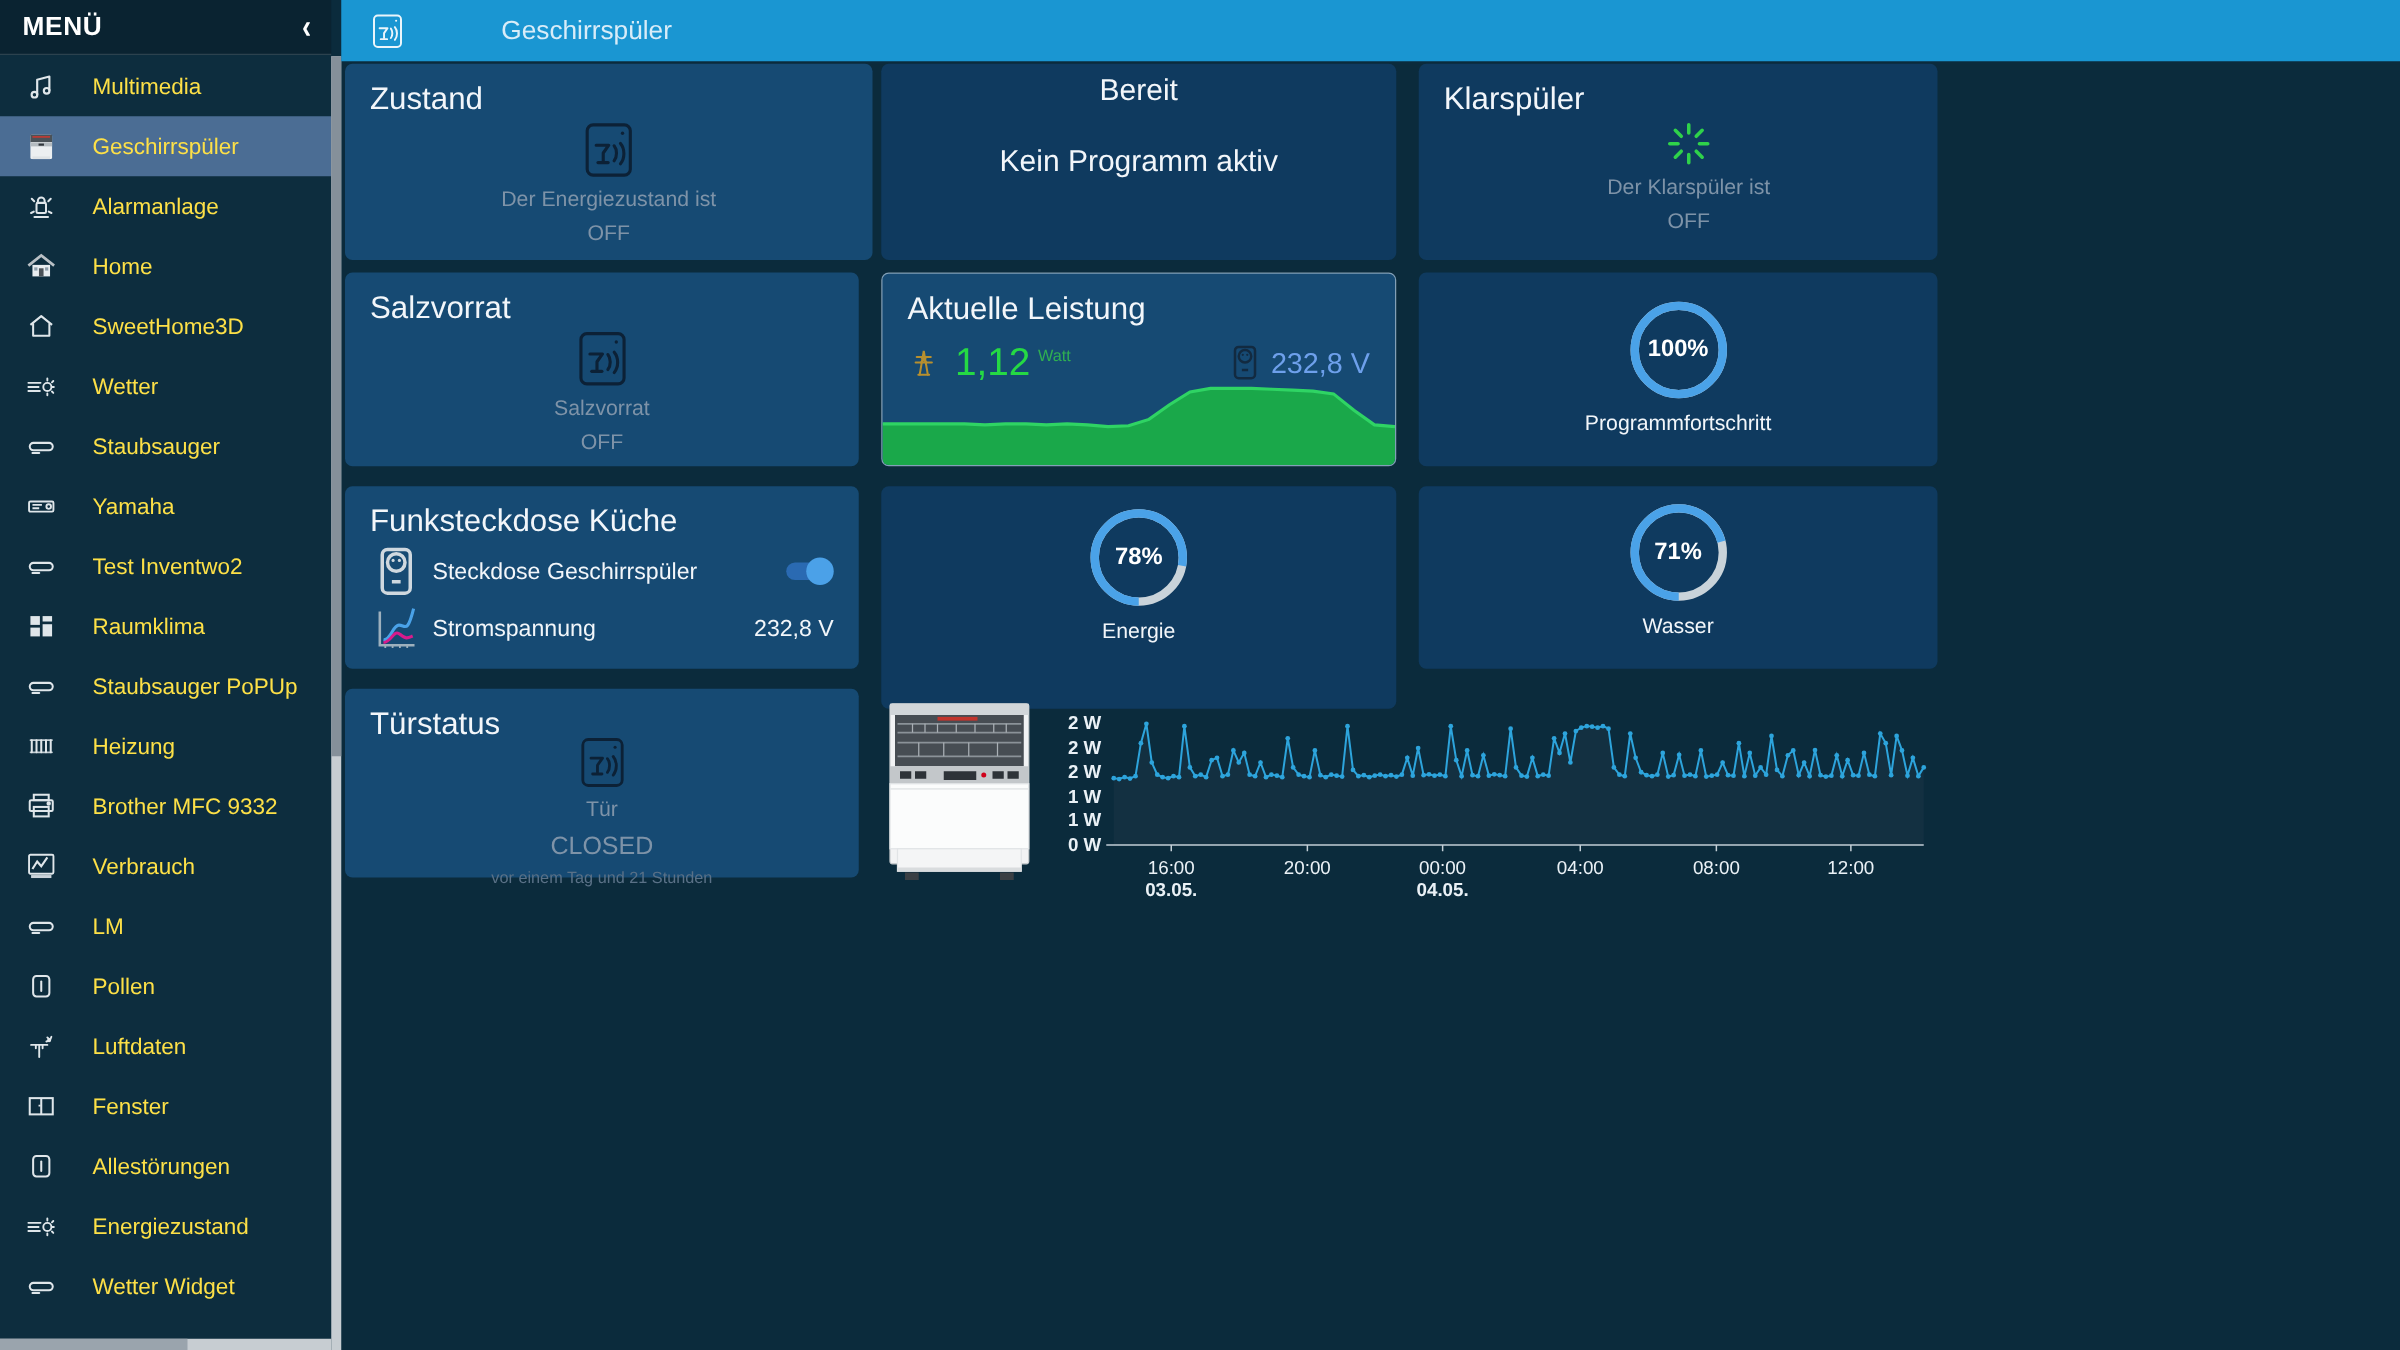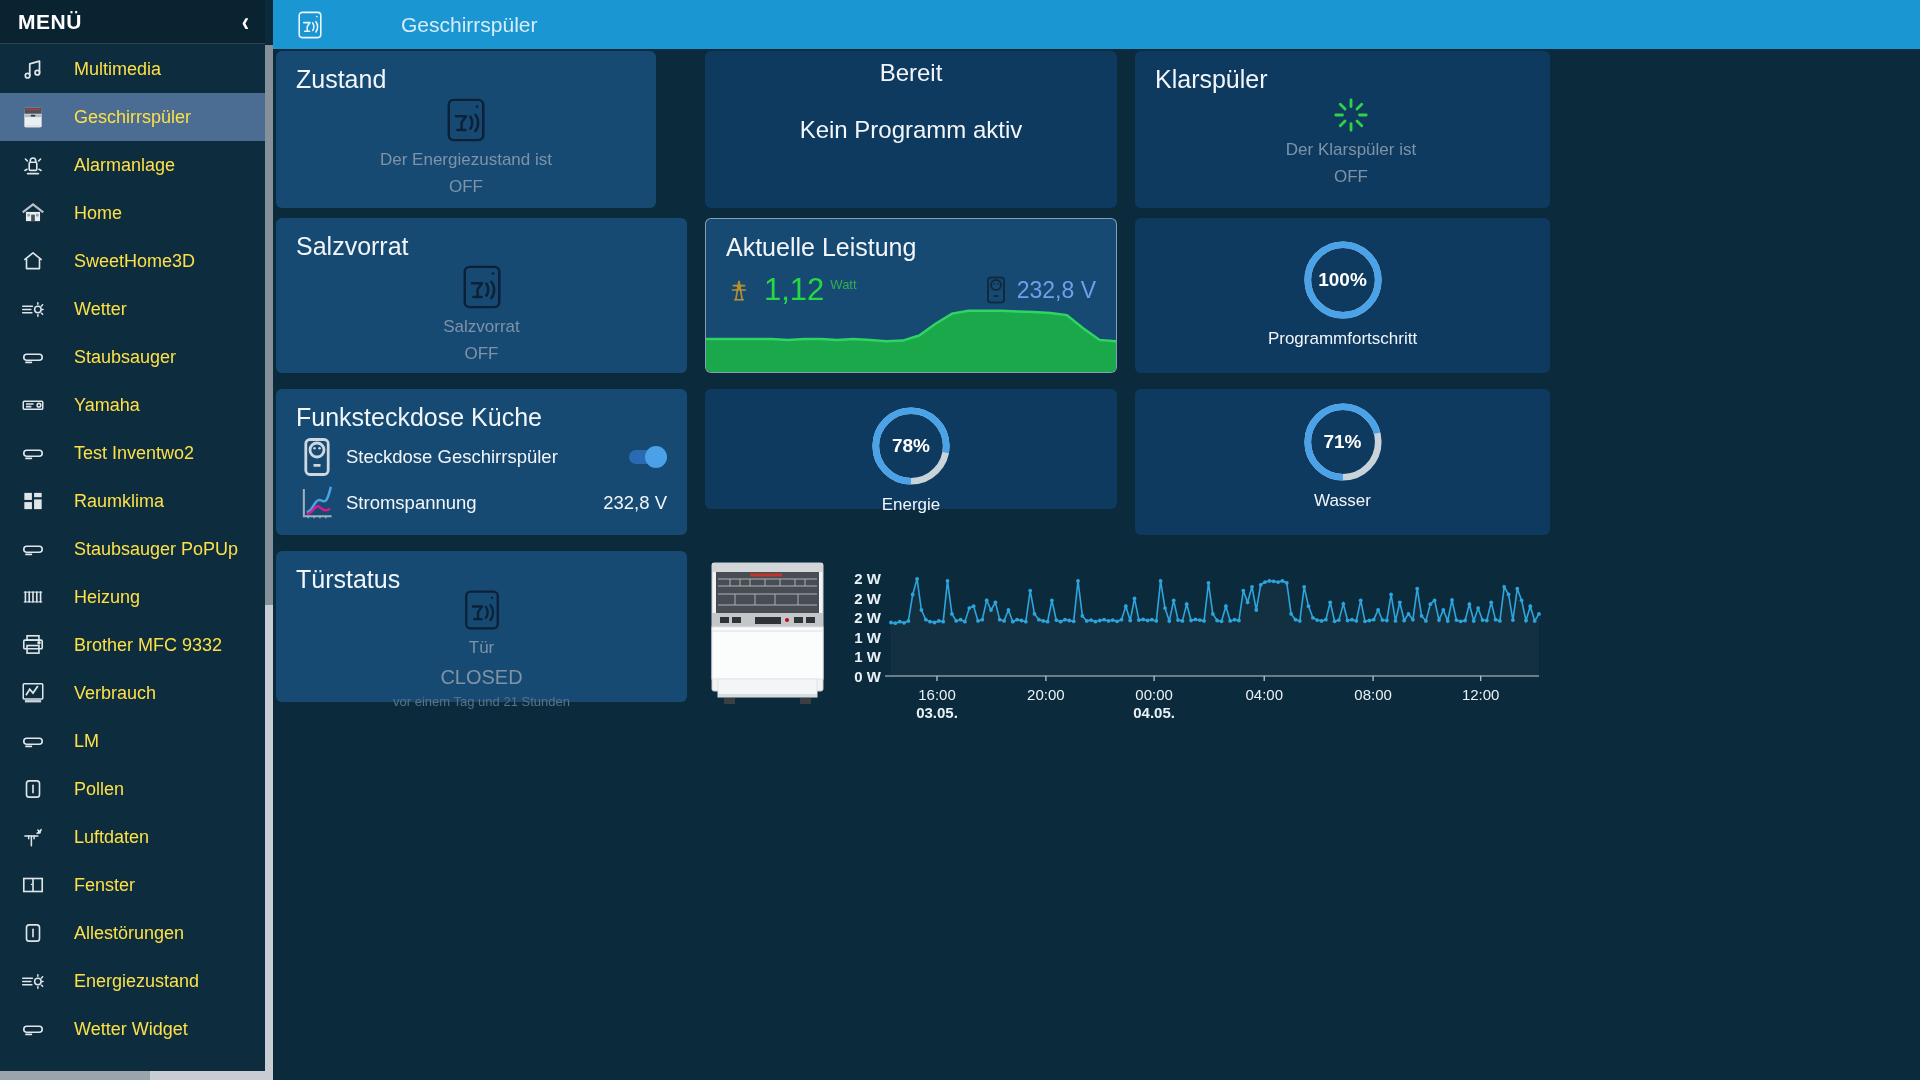--- a/index.html
+++ b/index.html
@@ -428,21 +428,21 @@
 
   <div id="header">
     <svg id="header-icon" viewBox="0 0 48 50" style="color:#eaf5fb">
         <use href="#i-dw-glyph"></use>
       </svg>
     <span id="header-title">Geschirrspüler</span>
   </div>
 
   <div id="content">
 
-    <div class="card light" style="left:3px;top:2px;width:380px;height:157px;">
+    <div class="card light" style="left:3px;top:2px;width:422px;height:157px;">
       <div class="card-title">Zustand</div>
       <div class="center-col" style="margin-top:2px;text-align:right;">
         <svg width="46" height="48" viewBox="0 0 48 50" style="color:#0c2136">
             <use href="#i-dw-glyph"></use>
           </svg>
         <div class="muted glyph-line1">Der Energiezustand ist</div>
         <div class="muted glyph-line2">OFF</div>
       </div>
     </div>
 
@@ -523,21 +523,21 @@
         <span class="fk-icon">
           <svg width="38" height="38" viewBox="0 0 26 26">
               <use href="#i-minichart"></use>
             </svg>
         </span>
         <span class="fk-label">Stromspannung</span>
         <span class="fk-value">232,8 V</span>
       </div>
     </div>
 
-    <div class="card dark gauge-card" style="left:432px;top:340px;width:412px;height:120px;">
+    <div class="card dark gauge-card" style="left:432px;top:340px;width:412px;height:178px;">
       <div class="gauge-wrap" style="margin-top:17px;">
         <svg class="gauge" width="80" height="80" viewBox="0 0 84 84">
           <circle class="track" cx="42" cy="42" r="37" pathLength="100"></circle>
           <circle class="gfill" cx="42" cy="42" r="37" pathLength="100" transform="rotate(90 42 42)" stroke-dasharray="78 100"></circle>
         </svg>
         <div class="gauge-text">78%</div>
       </div>
       <div class="gauge-label">Energie</div>
     </div>
 

